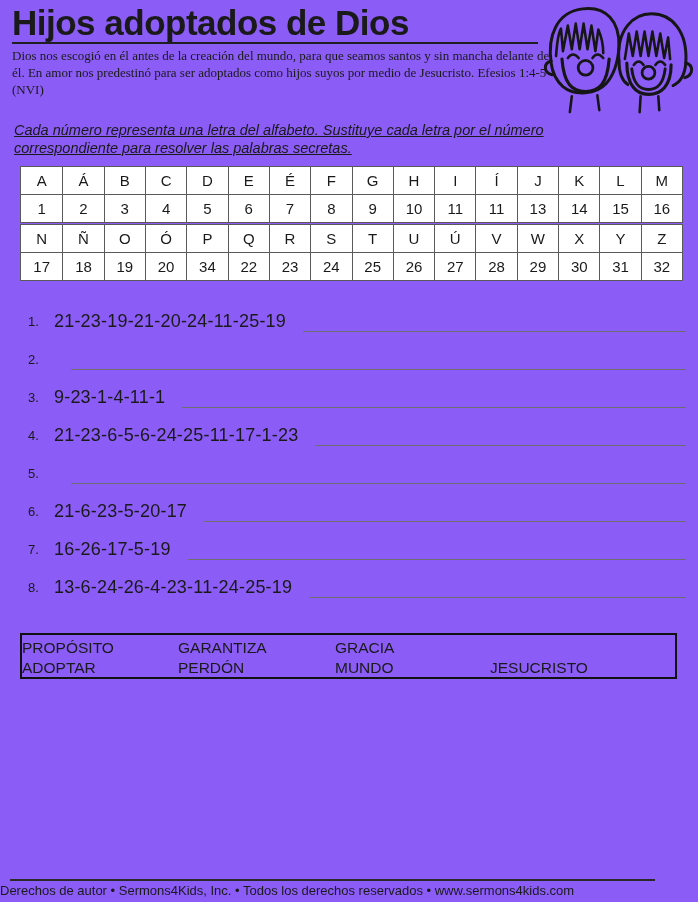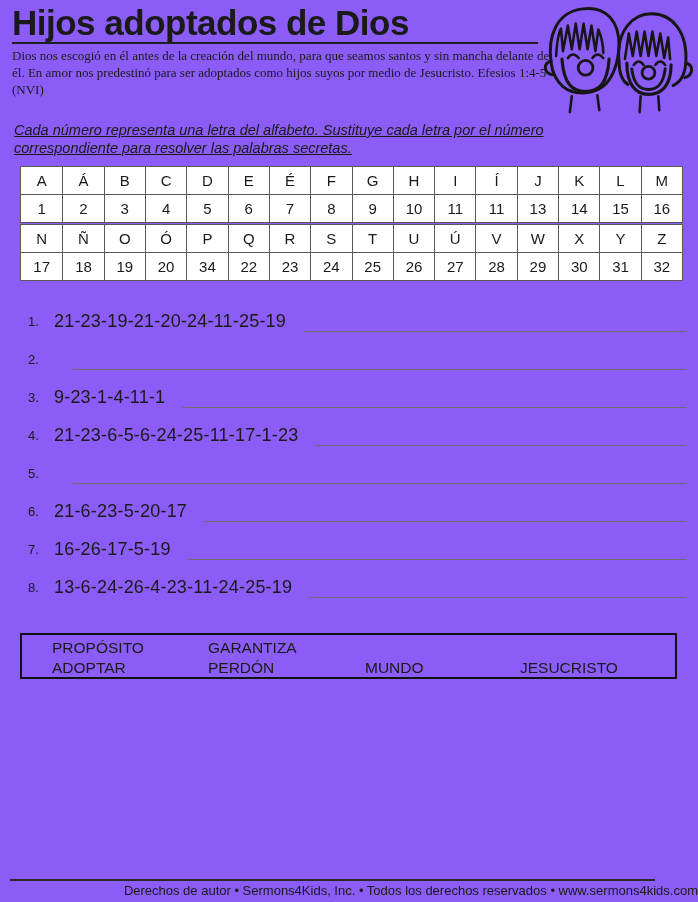--- a/index.html
+++ b/index.html
@@ -28,26 +28,26 @@
 
   
   .puzzles { position:absolute; left:28px; top:311px; width:658px; }
   .puzzle-row { display:flex; align-items:flex-start; height:38px; }
   .pnum { width:26px; font-size:13px; line-height:19px; padding-top:1px; flex:0 0 auto; }
   .pcode { font-size:18px; line-height:20px; white-space:nowrap; letter-spacing:0.2px; flex:0 0 auto; }
   .pline { flex:1 1 auto; margin-left:17px; height:20px; border-bottom:1.4px solid #6e6e6e; }
 
   
   .wordbank { position:absolute; left:20px; top:633px; width:653px; height:39px; border:2.5px solid #111; padding-top:3px; }
-  .wb-row { display:grid; grid-template-columns:156px 157px 155px auto; padding-left:30px; }
+  .wb-row { display:grid; grid-template-columns:156px 157px 155px auto; }
   .wb-word { font-size:15.5px; line-height:20px; white-space:nowrap; }
 
   
   .footer-rule { position:absolute; left:10px; top:879px; width:645px; height:1.5px; background:#2a2a2a; }
-  .footer-text { position:absolute; left:0; top:883px; width:698px; text-align:right; font-size:13px; }
+  .footer-text { position:absolute; left:0; top:883px; width:698px; text-align:left; font-size:13px; }
 </style>
 </head>
 <body>
 
 <div class="page">
 
   <div class="title">Hijos adoptados de Dios</div>
   <div class="title-rule"></div>
   <div class="intro">Dios nos escogió en él antes de la creación del mundo, para que seamos santos y sin mancha delante de él. En amor nos predestinó para ser adoptados como hijos suyos por medio de Jesucristo.  Efesios 1:4-5 (NVI)</div>
 
@@ -200,20 +200,21 @@
         <span class="pcode">13-6-24-26-4-23-11-24-25-19</span>
         <span class="pline"></span>
       </div>
     </div>
 
   <div class="wordbank">
     <div class="wb-row">
 
     <span class="wb-word">PROPÓSITO</span>
         <span class="wb-word">GARANTIZA</span>
+        <span class="wb-word">GRACIA</span>
       </div>
     <div class="wb-row">
 
     <span class="wb-word">ADOPTAR</span>
         <span class="wb-word">PERDÓN</span>
         <span class="wb-word">MUNDO</span>
         <span class="wb-word">JESUCRISTO</span>
       </div>
   </div>
 

